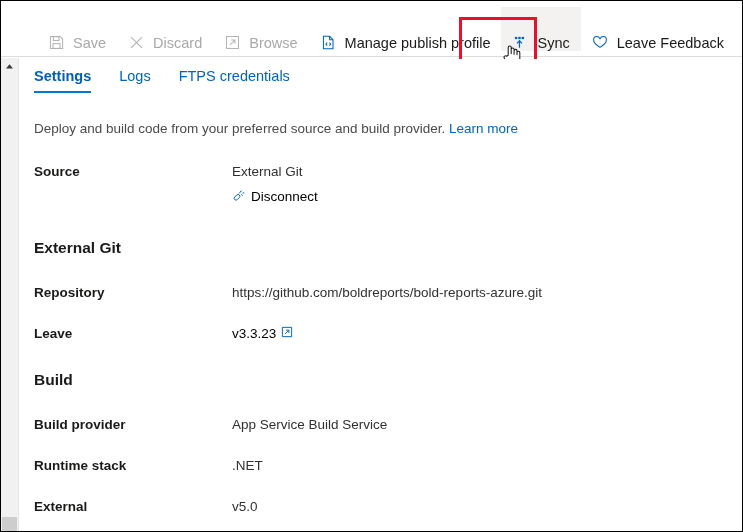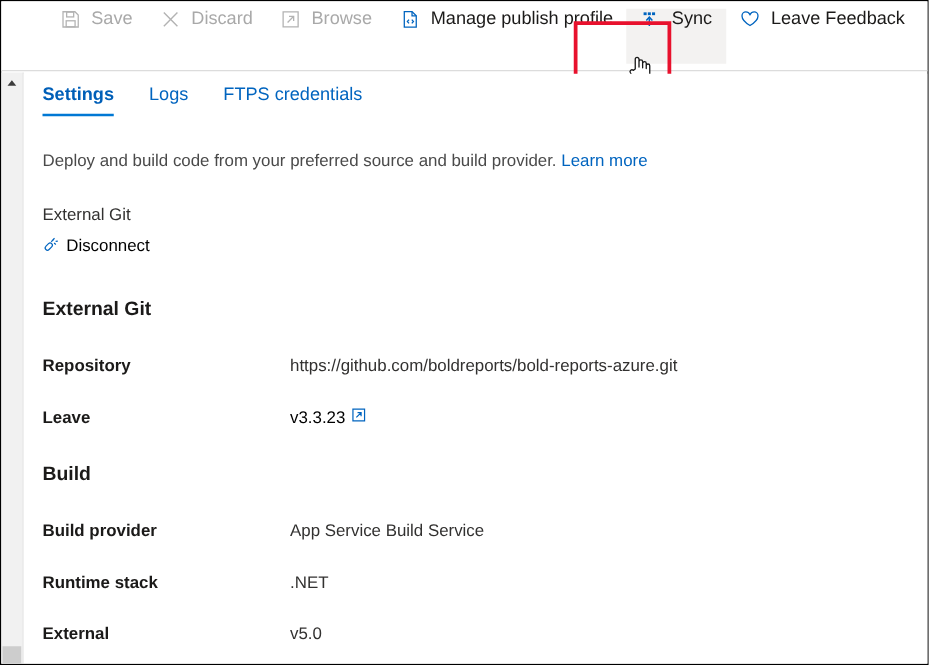--- a/index.html
+++ b/index.html
@@ -30,21 +30,21 @@
     height: 56px;
     display: flex;
     align-items: center;
     padding-left: 36px;
     box-sizing: border-box;
     background: #ffffff;
     border-bottom: 1px solid #dcdcdc;
   }
   .tb-item {
     display: flex;
-    align-items: flex-start;
+    align-items: flex-end;
     height: 44px;
     padding: 0 11px;
     box-sizing: border-box;
     font-size: 14.5px;
     color: #1b1a19;
     white-space: nowrap;
     cursor: pointer;
     user-select: none;
   }
   .tb-item.disabled {
@@ -300,20 +300,21 @@
         <span>FTPS credentials</span>
       </div>
     </div>
 
     <div class="desc">
       <span>Deploy and build code from your preferred source and build provider.</span>
       <a href="#">Learn more</a>
     </div>
 
     <div class="row" style="margin-top:26px;">
+      <div class="lbl">Source</div>
       <div class="val">
         <div>External Git</div>
         <div style="height:10px"></div>
         <span class="link-inline">
           <span>
             <svg width="14" height="14" viewBox="0 0 16 16">
               <path d="M3.0 9.3 L5.5 6.8 a2.0 2.0 0 0 1 2.9 2.9 L6.0 12.1 a2.0 2.0 0 0 1 -2.9 -2.9 Z" fill="none" stroke="#0064bf" stroke-width="1.1"></path>
               <path d="M9.4 3.4 L11.0 1.8 M12.0 4.6 L14.0 4.4 M10.6 6.2 L12.2 7.6" stroke="#0064bf" stroke-width="1.1" fill="none"></path>
               <path d="M8.0 5.0 L10.2 2.8" stroke="#0064bf" stroke-width="1.1" fill="none"></path>
             </svg>

